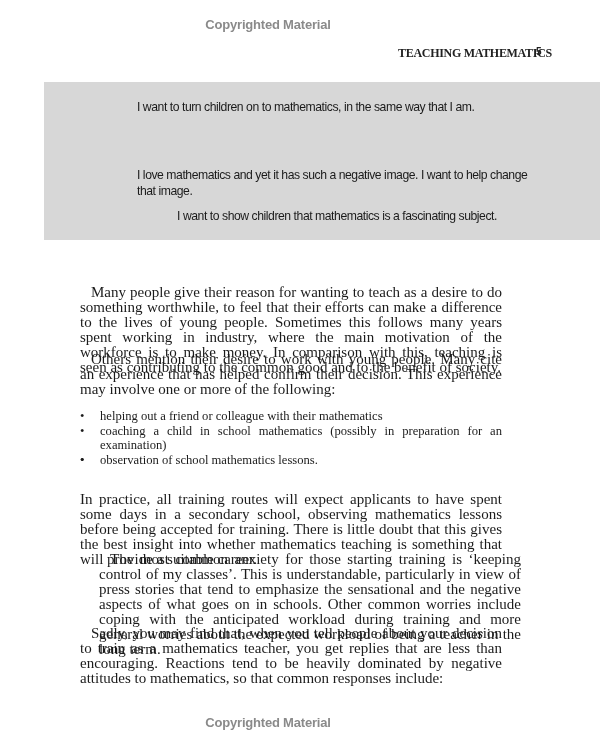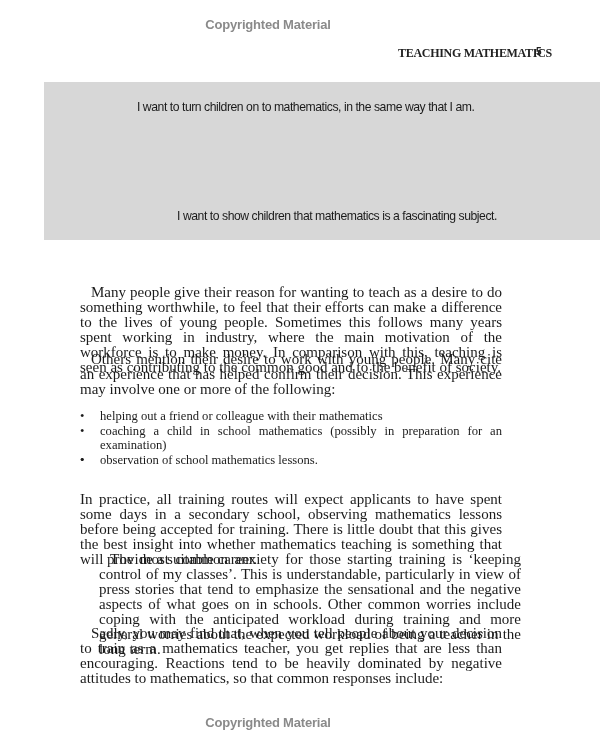--- a/index.html
+++ b/index.html
@@ -117,20 +117,21 @@
 </head>
 <body>
 
 <div class="watermark top">Copyrighted Material</div>
 
 <div class="running-head">TEACHING MATHEMATICS</div>
 <div class="page-number">5</div>
 
 <div class="quote-box">
   <p class="quote q1">I want to turn children on to mathematics, in the same way that I am.</p>
+  <p class="quote q3">I love mathematics and yet it has such a negative image. I want to help change that image.</p>
   <p class="quote q4">I want to show children that mathematics is a fascinating subject.</p>
 </div>
 
 <p class="body-text indent p1">Many people give their reason for wanting to teach as a desire to do something worthwhile, to feel that their efforts can make a difference to the lives of young people. Sometimes this follows many years spent working in industry, where the main motivation of the workforce is to make money. In comparison with this, teaching is seen as contributing to the common good and to the benefit of society.</p>
 <p class="body-text indent p2">Others mention their desire to work with young people. Many cite an experience that has helped confirm their decision. This experience may involve one or more of the following:</p>
 
 <ul class="list">
   <li>
     <span class="bullet">•</span>
     <span>helping out a friend or colleague with their mathematics</span>

